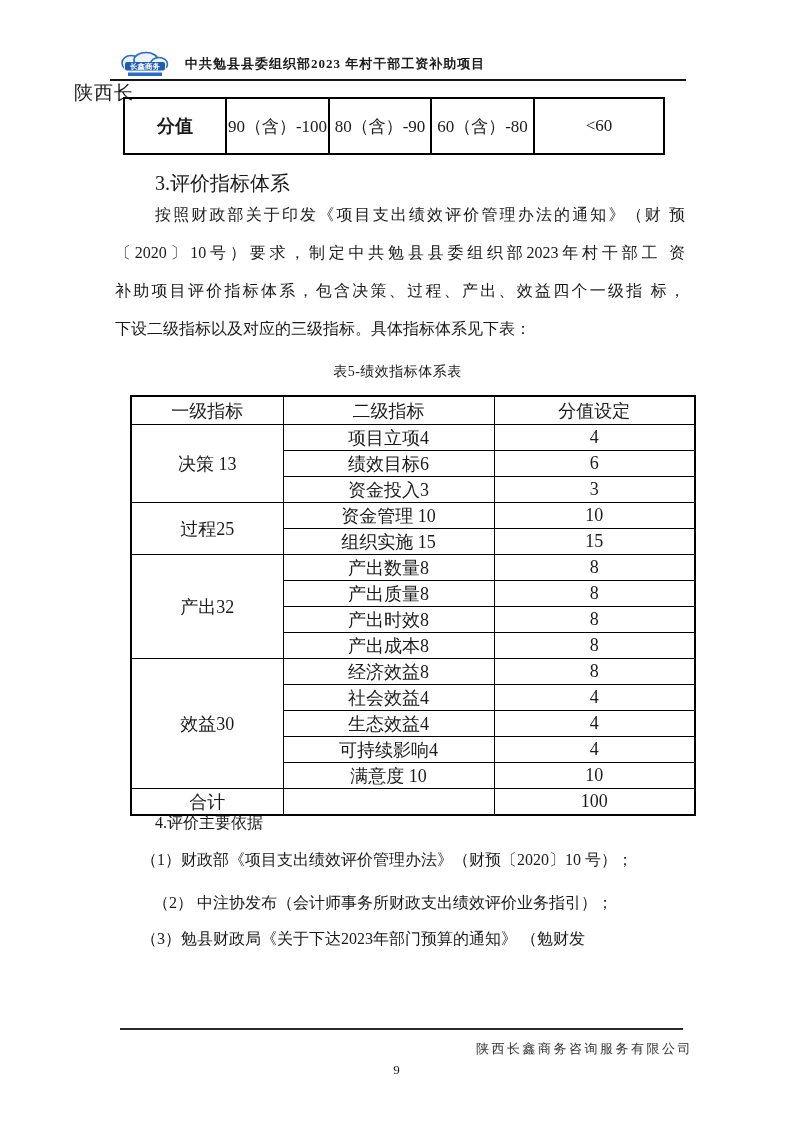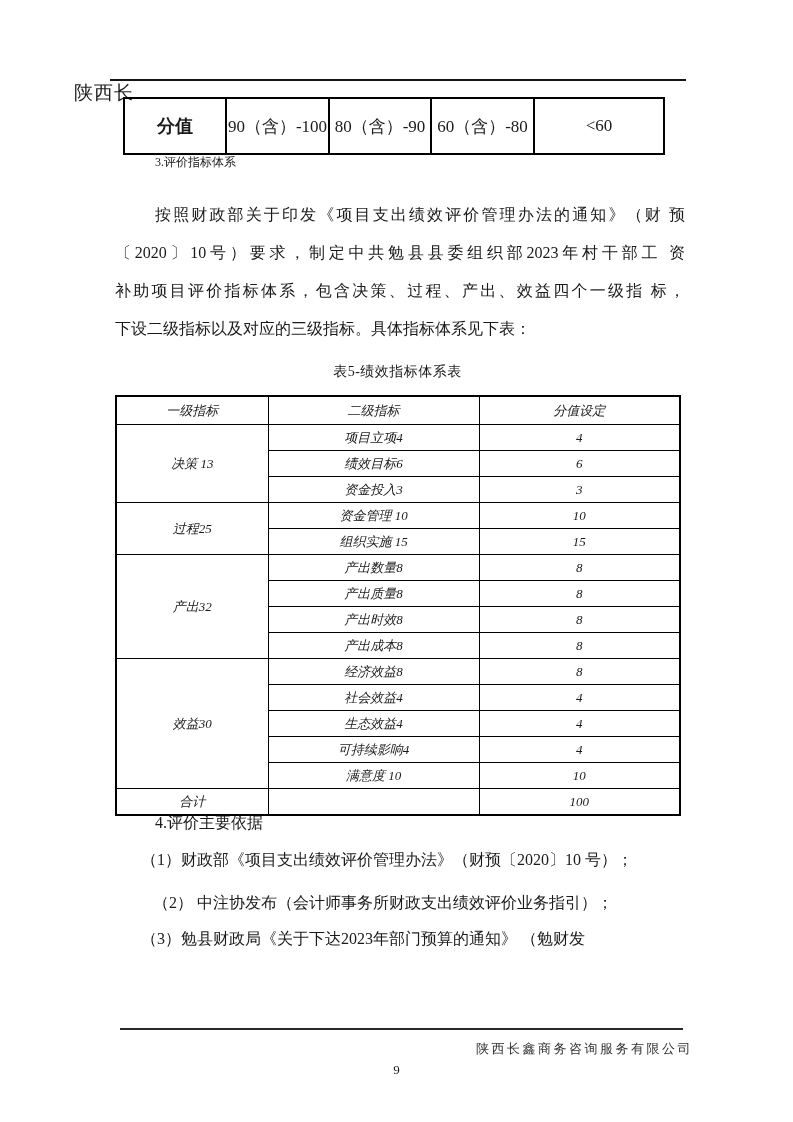--- a/index.html
+++ b/index.html
@@ -31,35 +31,34 @@
   .score-table{
     position:absolute;top:97px;left:123px;width:540px;height:58px;
     border-collapse:collapse;table-layout:fixed;
   }
   .score-table td{
     border:2px solid #000;text-align:center;vertical-align:middle;
     font-size:17px;padding:0;white-space:nowrap;
   }
   .score-table td.lbl{font-weight:bold;font-size:18px;border-radius:21px;}
   
-  .sec3-heading{position:absolute;top:154px;left:155px;font-size:12px;}
+  .sec3-heading{position:absolute;top:170px;left:155px;font-size:20px;}
   .para{position:absolute;top:196px;left:115px;width:570px;font-size:16px;line-height:38px;}
   .para .line{text-align:justify;}
   .para .jl{text-align-last:justify;}
   .para .first{text-indent:2.5em;}
   
   .tbl-caption{
     position:absolute;top:363px;left:115px;width:565px;
     text-align:center;font-size:14px;letter-spacing:0.5px;
   }
   .main-table{
-    position:absolute;top:395px;left:115px;width:564px;
-    border-collapse:collapse;table-layout:fixed;font-size:13px;
+    position:absolute;top:395px;left:130px;width:564px;
+    border-collapse:collapse;table-layout:fixed;font-size:18px;
     border:2px solid #000;
-    font-style:italic;
   }
   .main-table th,.main-table td{
     border:1px solid #000;height:25px;padding:0;
     text-align:center;vertical-align:middle;font-weight:normal;
   }
   .main-table th{height:27px;}
   
   .sec4-heading{position:absolute;top:813px;left:155px;font-size:16px;}
   .s4-item{position:absolute;left:141px;width:560px;font-size:16px;white-space:nowrap;}
   .s4-i0{top:850px;}
@@ -76,20 +75,32 @@
   .page-number{
     position:absolute;top:1062px;left:0;width:793px;
     text-align:center;font-size:13px;
   }
 </style>
 </head>
 <body>
 
 <div class="page">
 
+  <div class="header-row">
+    <svg class="logo" viewBox="0 0 52 27" aria-hidden="true">
+      <ellipse cx="13" cy="12" rx="9" ry="7.5" fill="#eef4fc" stroke="#2b6cbf" stroke-width="1.6"></ellipse>
+      <ellipse cx="28" cy="9" rx="12" ry="7.5" fill="#eef4fc" stroke="#2b6cbf" stroke-width="1.6"></ellipse>
+      <ellipse cx="41" cy="13" rx="8.5" ry="6.5" fill="#eef4fc" stroke="#2b6cbf" stroke-width="1.6"></ellipse>
+      <rect x="6" y="11" width="42" height="9" rx="3" fill="#eef4fc"></rect>
+      <rect x="7" y="11" width="40" height="8.5" rx="2" fill="#1f5db4"></rect>
+      <text x="27" y="18" text-anchor="middle" font-size="7.5" font-weight="bold" fill="#ffffff">长鑫商务</text>
+      <rect x="10" y="21.5" width="34" height="3.5" fill="#2b6cbf"></rect>
+    </svg>
+    <span class="header-title">中共勉县县委组织部2023 年村干部工资补助项目</span>
+  </div>
   <div class="header-rule"></div>
   <div class="watermark">陕西长</div>
 
   <table class="score-table">
     <colgroup>
       <col style="width:102px">
         <col style="width:103px">
         <col style="width:102px">
         <col style="width:103px">
         <col style="width:130px">

